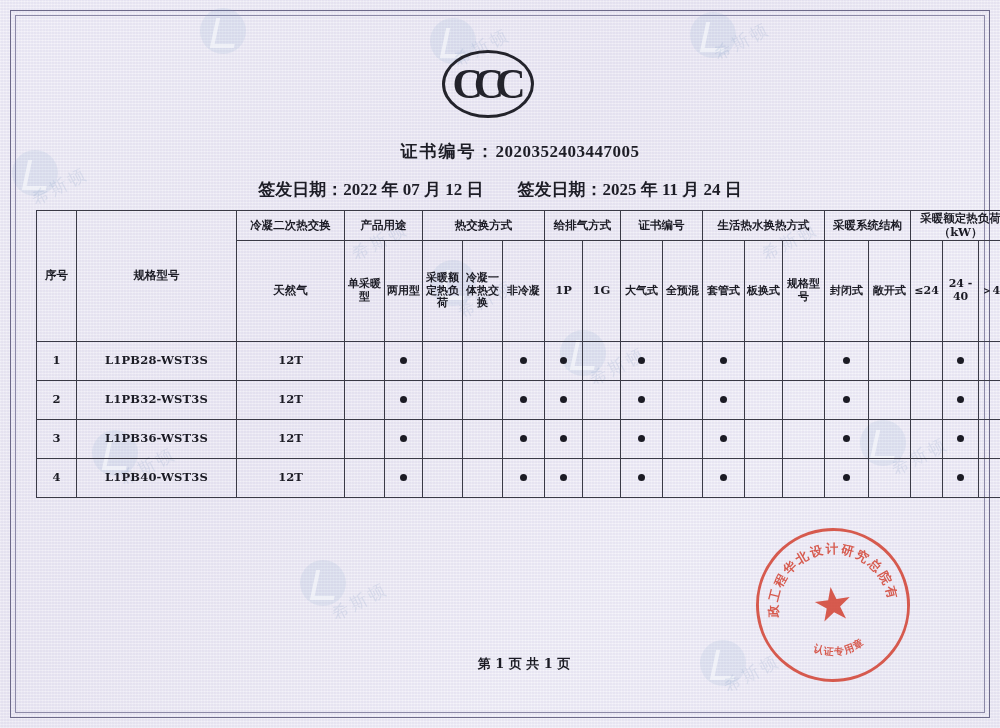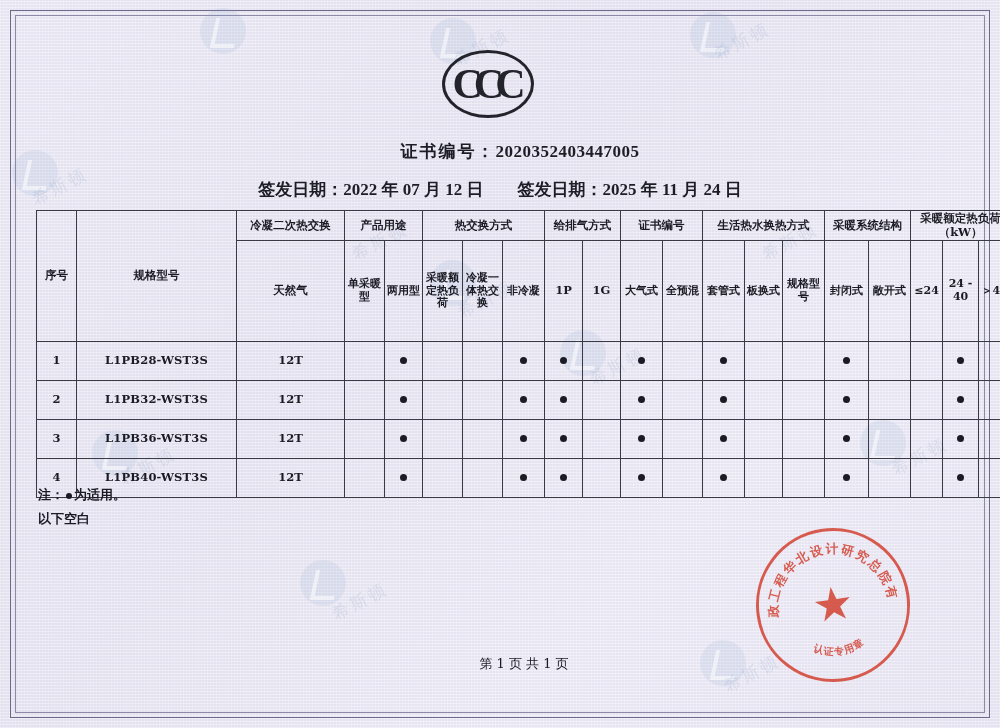--- a/index.html
+++ b/index.html
@@ -233,21 +233,21 @@
     letter-spacing: 1px;
     font-family: "DejaVu Serif", serif;
   }
 
   .footer {
     position: absolute;
     left: 0; right: 0;
     top: 655px;
     text-align: center;
     font-size: 13px;
-    font-weight: normal;
+    font-weight: bold;
     color: #1b1b24;
     font-family: "DejaVu Serif", serif;
     padding-left: 48px;
   }
 </style>
 </head>
 <body>
 
 <div class="page">
 
@@ -438,26 +438,20 @@
         <td></td>
         <td><span class="dot"></span></td>
         <td></td>
         <td></td>
         <td><span class="dot"></span></td>
         <td></td>
       </tr>
     </tbody>
   </table>
 
-  <div class="notes">
-    <div>
-      <span>注：</span><span class="dotn"></span><span>为适用。</span>
-    </div>
-    <div>以下空白</div>
-  </div>
 
   <div class="seal">
     <svg class="seal-arc" viewBox="0 0 148 148">
       <defs>
         <path id="arcTop" d="M 18,78 A 56,56 0 1 1 130,78" fill="none"></path>
       </defs>
       <text>
         <textPath href="#arcTop" startOffset="50%" text-anchor="middle">中国市政工程华北设计研究总院有限公司</textPath>
       </text>
     </svg>

